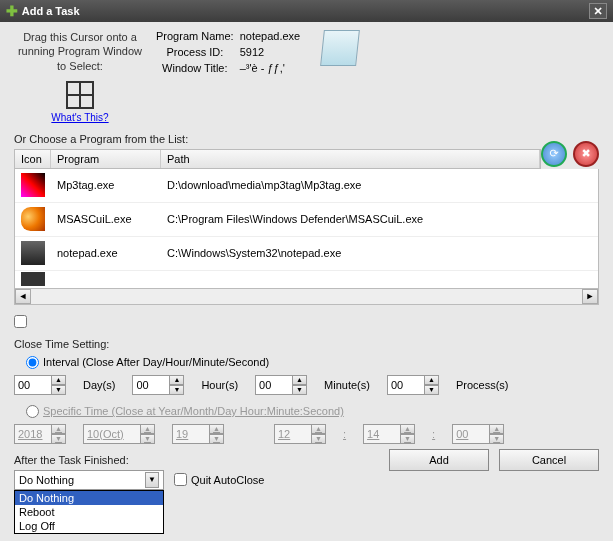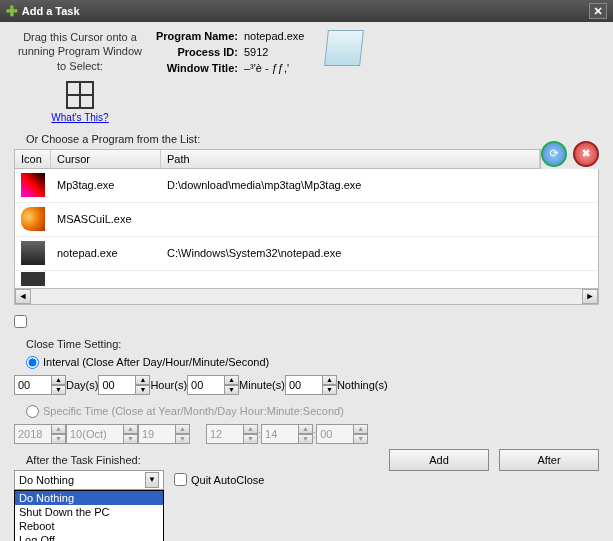--- a/index.html
+++ b/index.html
@@ -11,47 +11,47 @@
 .content { padding: 8px 14px; }
 .toprow { display: flex; gap: 10px; align-items: flex-start; }
 .dragcol { width: 132px; text-align: center; color: #333; }
 .dragcol p { line-height: 1.3; }
 .dragbox { width: 28px; height: 28px; border: 2px solid #333; margin: 8px auto 2px; position: relative; }
 .dragbox::before,.dragbox::after { content:""; position:absolute; background:#333; }
 .dragbox::before { left:50%; top:0; bottom:0; width:2px; margin-left:-1px; }
 .dragbox::after { top:50%; left:0; right:0; height:2px; margin-top:-1px; }
 .whatsthis { text-decoration: underline; font-size: 10px; }
 .infocol { display: grid; grid-template-columns: auto auto; gap: 4px 6px; align-items: center; }
-.infocol .lbl { text-align: right; font-weight: bold; }
+.infocol .lbl { text-align: center; font-weight: normal; }
 .noteicon { width: 36px; height: 36px; margin-left: 12px; transform: skewX(-6deg); background: linear-gradient(#e8f4f8,#b8dce8); border: 1px solid #8ab; }
 .iconrow { float: right; display: flex; gap: 6px; margin-top: 8px; }
 .circbtn { width: 26px; height: 26px; border-radius: 50%; border: 2px solid #2a5; display:flex; align-items:center; justify-content:center; background: radial-gradient(#9cf,#48c); cursor:pointer; }
 .circbtn.red { border-color:#922; background: radial-gradient(#f99,#c33); }
-.section-label { margin: 10px 12px 4px; color: #222; }
+.section-label { margin: 10px 0 4px; color: #222; }
 .listhead { display: flex; background: linear-gradient(#f8f8f8,#e4e4e4); border: 1px solid #bbb; }
 .listhead div { padding: 3px 6px; border-right: 1px solid #ccc; }
 .col-icon { width: 36px; } .col-prog { width: 110px; } .col-path { flex:1; }
 .listbody { background:#fff; border:1px solid #bbb; border-top:none; height: 120px; overflow:hidden; }
 .row { display:flex; align-items:center; height:34px; border-bottom:1px solid #eee; }
 .row .ic { width:36px; display:flex; justify-content:center; }
 .row .ic div { width:24px; height:24px; }
 .row .pn { width:110px; padding-left:6px; } .row .pt { flex:1; padding-left:6px; }
 .hscroll { height:16px; background:#eee; border:1px solid #bbb; border-top:none; display:flex; }
 .hscroll .arrow { width:16px; background:linear-gradient(#f4f4f4,#d8d8d8); border:1px solid #aaa; display:flex; align-items:center; justify-content:center; cursor:pointer; font-size:9px; }
 .hscroll .track { flex:1; }
 .chk { display:flex; align-items:center; gap:4px; margin:10px 0; }
 .chk input { width:13px; height:13px; }
 .radio { display:flex; align-items:center; gap:4px; margin:6px 12px; }
-.spinrow { display:flex; align-items:center; gap:0; margin:4px 0 10px; }
+.spinrow { display:flex; align-items:center; gap:17px; margin:4px 0 10px; }
 .spin { display:flex; }
 .spin input { width:38px; height:20px; border:1px solid #999; padding:0 3px; background:#fff; text-align:left; }
 .spin.wide input { width:58px; }
 .spin .btns { width:14px; display:flex; flex-direction:column; }
 .spin .btns div { flex:1; border:1px solid #999; border-left:none; background:linear-gradient(#f4f4f4,#d8d8d8); font-size:7px; display:flex; align-items:center; justify-content:center; cursor:pointer; }
-.disabled { color:#999; }
+.disabled { color:#999;text-decoration:underline; }
 .disabled .spin input { color:#999; background:#f4f4f4; }
 .afterrow { display:flex; align-items:center; gap:10px; position:relative; }
 .combo { width:150px; height:20px; border:1px solid #999; background:#fff; display:flex; align-items:center; padding:0 4px; cursor:pointer; }
 .combo .arrow { margin-left:auto; width:14px; height:16px; border:1px solid #999; background:linear-gradient(#f4f4f4,#d8d8d8); display:flex; align-items:center; justify-content:center; font-size:8px; }
 .dropdown { position:absolute; top:20px; left:0; width:150px; background:#fff; border:1px solid #000; z-index:10; }
 .dropdown div { padding:1px 4px; cursor:pointer; }
 .dropdown div.sel { background:#3060c0; color:#fff; }
 .cursor { position:absolute; left:116px; top:17px; font-size:14px; color:#000; pointer-events:none; }
 .btnrow { position:absolute; right:14px; bottom:70px; display:flex; gap:10px; }
 .btn { width:100px; height:22px; border:1px solid #888; background:linear-gradient(#f8f8f8,#dedede); cursor:pointer; display:flex; align-items:center; justify-content:center; }
@@ -93,36 +93,37 @@
         </div>
       <div class="circbtn red">
           <span style="color:#fff">✖</span>
         </div>
     </div>
     <div class="section-label">Or Choose a Program from the List:</div>
   </div>
 
   <div class="listhead">
     <div class="col-icon">Icon</div>
-    <div class="col-prog">Cursor</div>
+    <div class="col-prog">Program</div>
     <div class="col-path">Path</div>
   </div>
   <div class="listbody">
     <div class="row">
       <div class="ic">
           <div style="background:linear-gradient(45deg,#f0f,#f00,#000)"></div>
         </div>
       <div class="pn">Mp3tag.exe</div>
       <div class="pt">D:\download\media\mp3tag\Mp3tag.exe</div>
     </div>
     <div class="row">
       <div class="ic">
           <div style="background:radial-gradient(circle at 30% 40%,#fc6,#e70,#a30);border-radius:40% 0 0 40%"></div>
         </div>
       <div class="pn">MSASCuiL.exe</div>
+      <div class="pt">C:\Program Files\Windows Defender\MSASCuiL.exe</div>
     </div>
     <div class="row">
       <div class="ic">
           <div style="background:linear-gradient(#666,#222)"></div>
         </div>
       <div class="pn">notepad.exe</div>
       <div class="pt">C:\Windows\System32\notepad.exe</div>
     </div>
     <div class="row" style="height:18px">
       <div class="ic">
@@ -171,21 +172,21 @@
         </div>
       </div>
     <span>Minute(s)</span>
     <div class="spin">
         <input value="00" style="">
         <div class="btns">
           <div>▲</div>
           <div>▼</div>
         </div>
       </div>
-    <span>Nothing(s)</span>
+    <span>Process(s)</span>
   </div>
 
   <label class="radio disabled">
     <input type="radio" name="ct" style="">
     <span>Specific Time (Close at Year/Month/Day Hour:Minute:Second)</span>
   </label>
   <div class="spinrow disabled">
     <div class="spin">
         <input value="2018" style="">
         <div class="btns">
@@ -238,25 +239,24 @@
     <div class="combo">
       <span>Do Nothing</span>
       <div class="arrow">▼</div>
     </div>
     <label class="chk" style="margin:0">
       <input type="checkbox" style="">
       <span>Quit AutoClose</span>
     </label>
     <div class="dropdown">
       <div class="sel">Do Nothing</div>
-      <div>Shut Down the PC</div>
       <div>Reboot</div>
       <div>Log Off</div>
 
     </div>
     <span class="cursor">↖</span>
   </div>
 
   <div class="btnrow">
     <div class="btn">Add</div>
-    <div class="btn">After</div>
+    <div class="btn">Cancel</div>
   </div>
 </div>
 
 </body></html>

